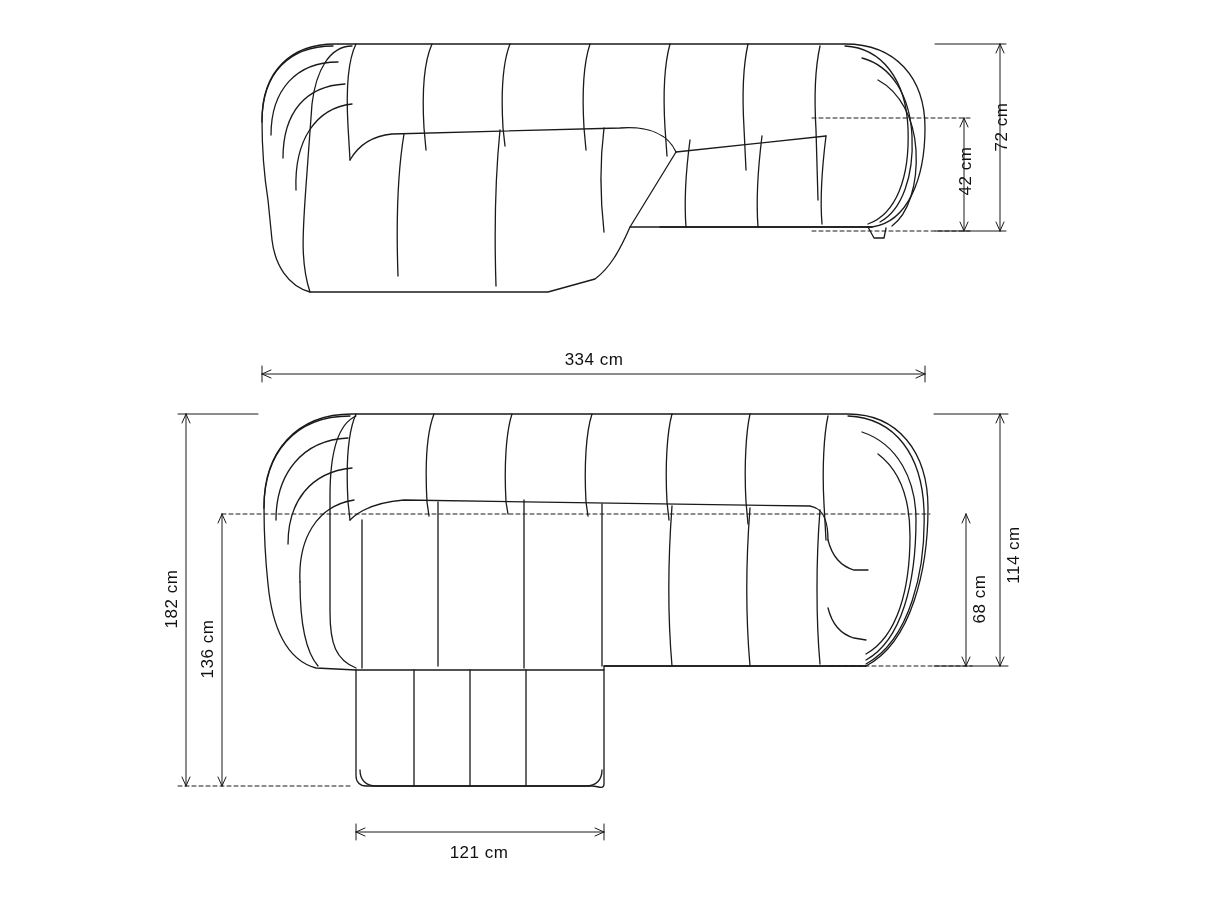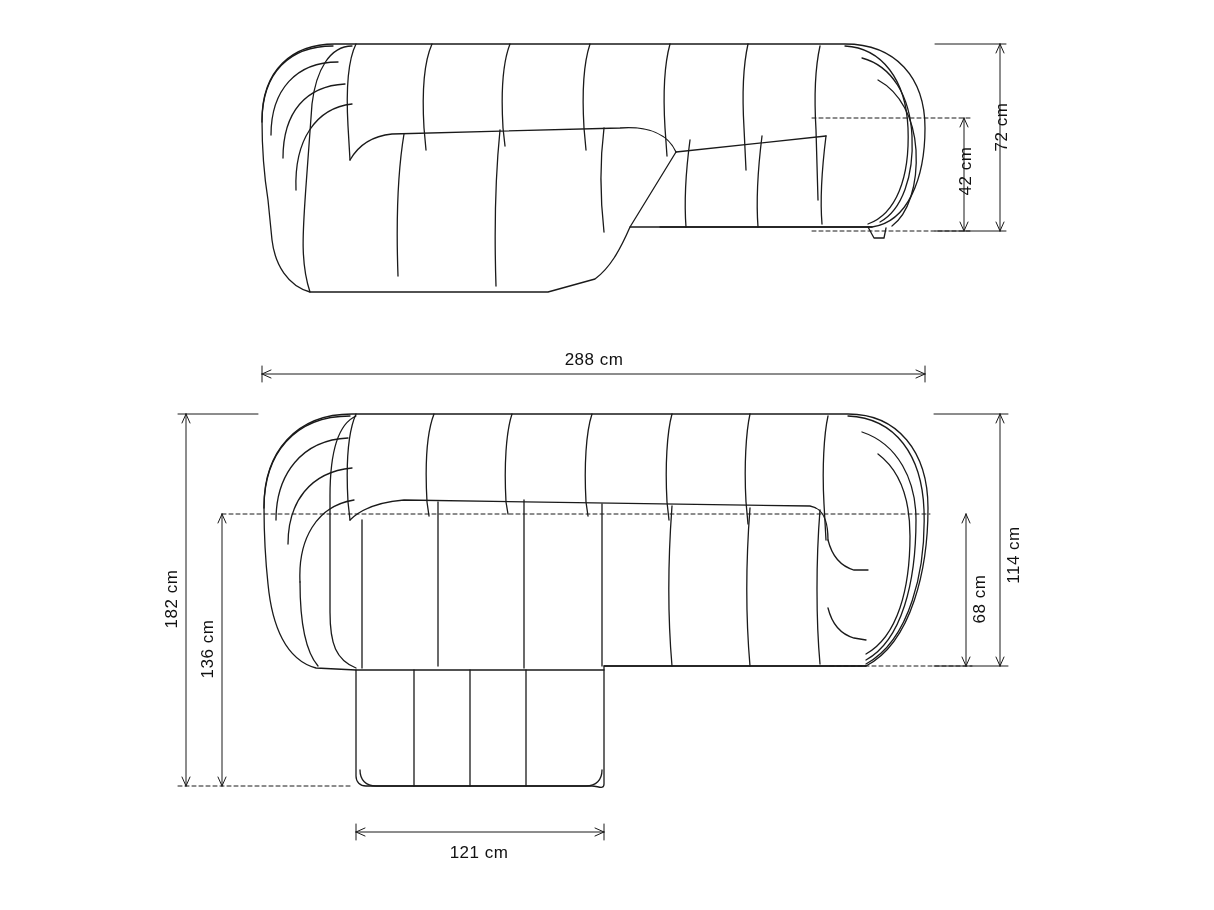--- a/index.html
+++ b/index.html
@@ -209,21 +209,21 @@
         <path d="M604 824 L604 840"></path>
       </g>
 
     </g>
   </svg>
 
   <div class="dim-label vert" style="left: 1002px; top: 128px; width: 70px; margin-left:-35px; margin-top:-11px; text-align:center;">72 cm</div>
 
   <div class="dim-label vert" style="left: 966px; top: 172px; width: 70px; margin-left:-35px; margin-top:-11px; text-align:center;">42 cm</div>
 
-  <div class="dim-label" style="left: 594px; top: 350px; transform: translateX(-50%);">288 cm</div>
+  <div class="dim-label" style="left: 594px; top: 350px; transform: translateX(-50%);">334 cm</div>
 
   <div class="dim-label vert" style="left: 172px; top: 600px; width: 80px; margin-left:-40px; margin-top:-11px; text-align:center;">182 cm</div>
 
   <div class="dim-label vert" style="left: 208px; top: 650px; width: 80px; margin-left:-40px; margin-top:-11px; text-align:center;">136 cm</div>
 
   <div class="dim-label vert" style="left: 1014px; top: 556px; width: 80px; margin-left:-40px; margin-top:-11px; text-align:center;">114 cm</div>
 
   <div class="dim-label vert" style="left: 980px; top: 600px; width: 70px; margin-left:-35px; margin-top:-11px; text-align:center;">68 cm</div>
 
   <div class="dim-label" style="left: 479px; top: 843px; transform: translateX(-50%);">121 cm</div>

